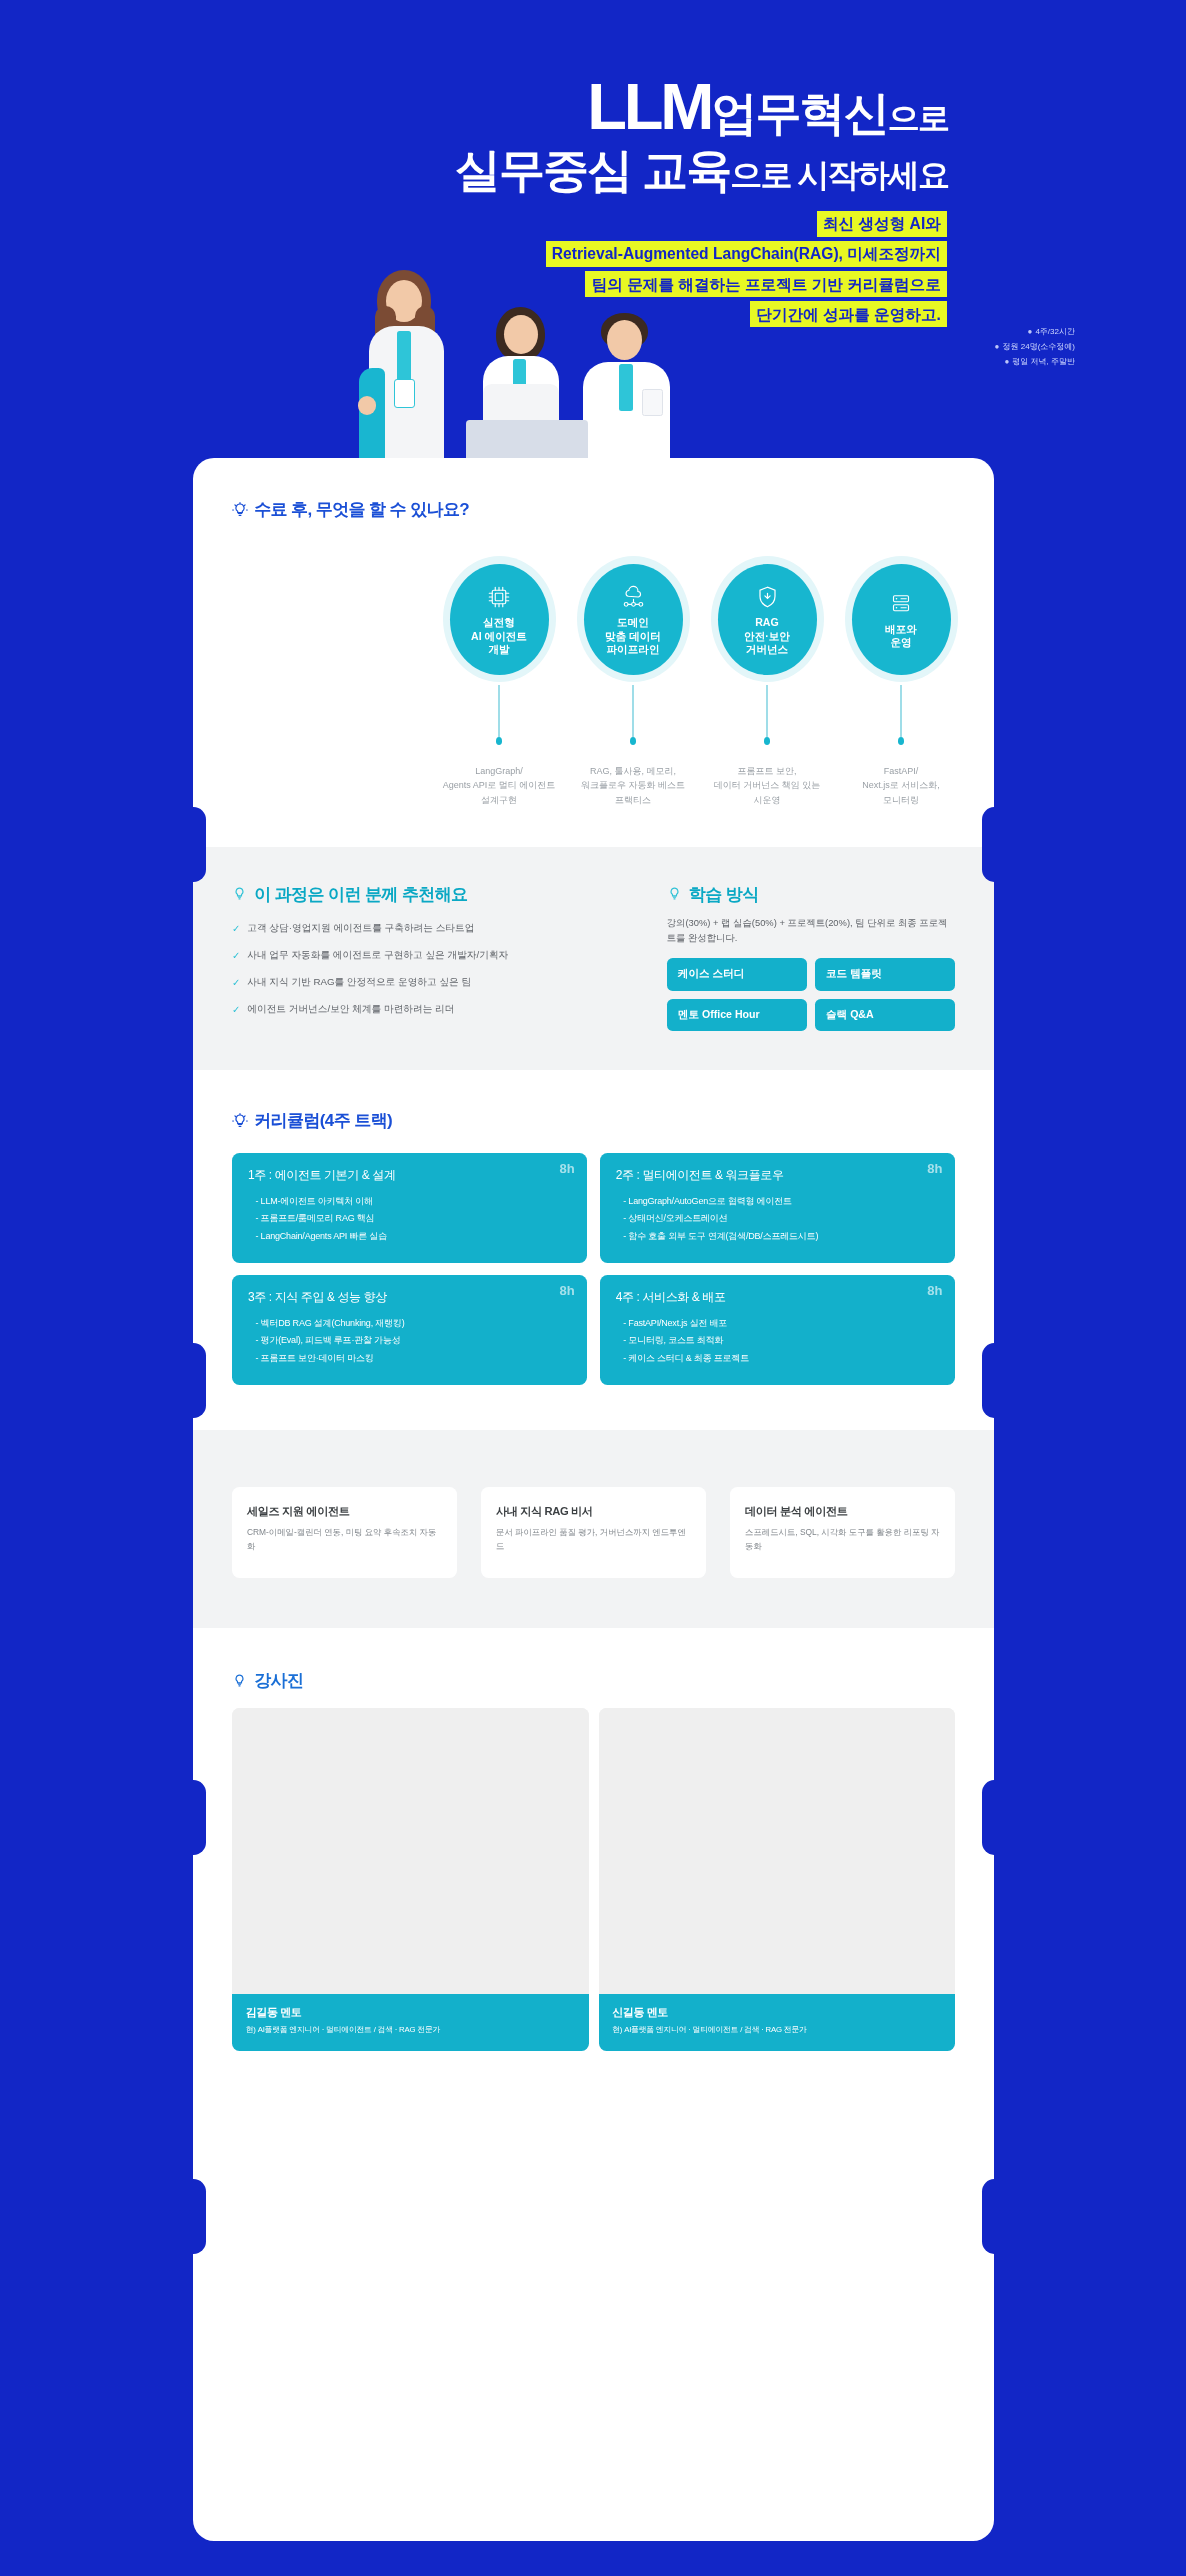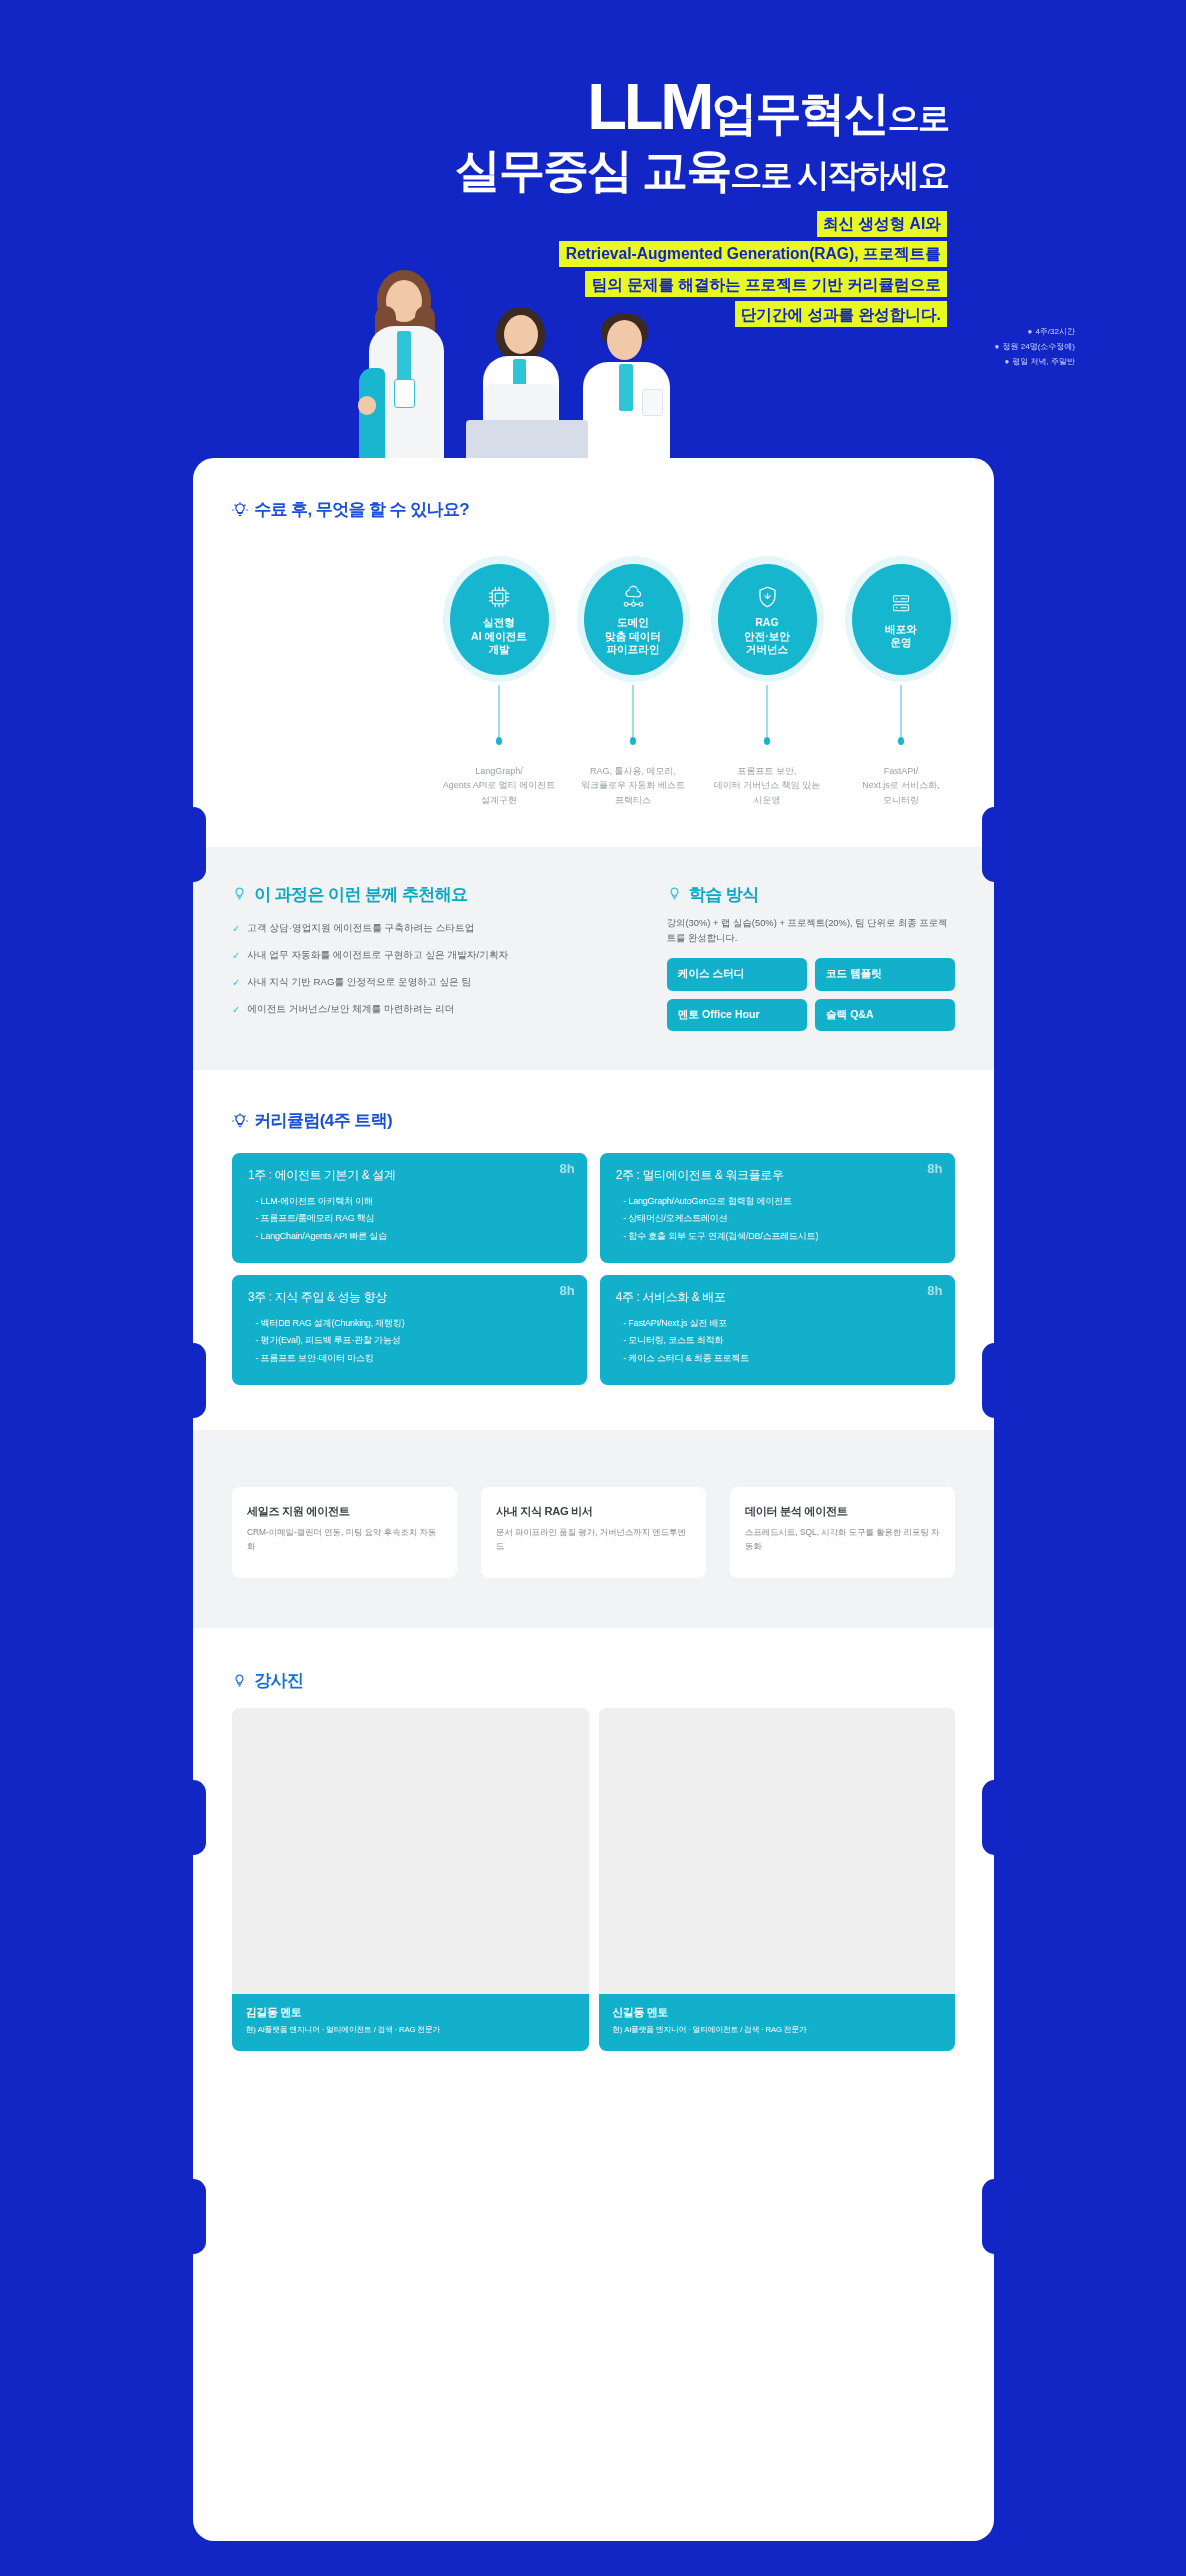--- a/index.html
+++ b/index.html
@@ -190,23 +190,23 @@
       <div style="position:absolute; left:44px; top:49px; width:13.7px; height:47px; background:#2ec5d8; border-radius:2.5px;"></div>
       <div style="position:absolute; left:67px; top:74px; width:21px; height:27.4px; background:#f7f8fa; border:1.2px solid #dfe3ea; border-radius:2.5px;"></div>
     </div>
 
     <div class="laptop" style="left:148px; top:146px; width:122px; height:54px;"></div>
     <div style="position:absolute; left:133px; top:196px; width:153px; height:6.2px; background:#c3cad6; border-radius:2.5px;"></div>
   </div>
 
   <div class="hero-highlights">
     <span class="hl-row"><span class="hl">최신 생성형 AI와</span></span>
-    <span class="hl-row"><span class="hl">Retrieval-Augmented Generation(RAG), 프로젝트를</span></span>
+    <span class="hl-row"><span class="hl">Retrieval-Augmented LangChain(RAG), 미세조정까지</span></span>
     <span class="hl-row"><span class="hl">팀의 문제를 해결하는 프로젝트 기반 커리큘럼으로</span></span>
-    <span class="hl-row"><span class="hl">단기간에 성과를 완성합니다.</span></span>
+    <span class="hl-row"><span class="hl">단기간에 성과를 운영하고.</span></span>
   </div>
 
   <div class="hero-meta">
     <div class="row">
       <span class="pin">●</span><span>4주/32시간</span>
     </div>
     <div class="row">
       <span class="pin">●</span><span>정원 24명(소수정예)</span>
     </div>
     <div class="row">

